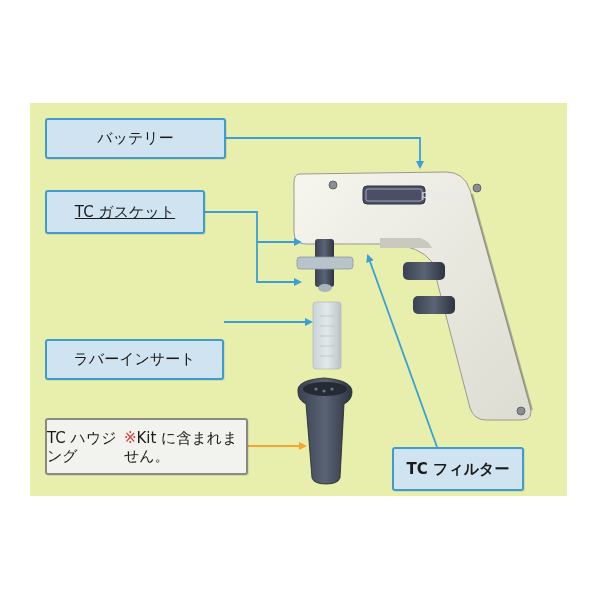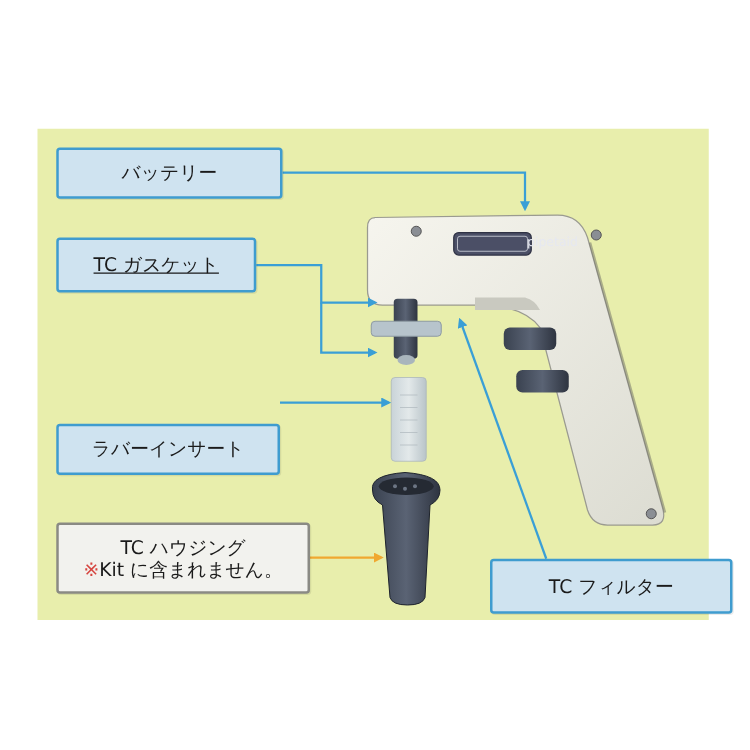--- a/index.html
+++ b/index.html
@@ -11,21 +11,21 @@
       position: absolute; left: 30px; top: 103px; width: 537px; height: 393px;
       background: #e8eeac;
     }
     .label-box {
       position: absolute; box-sizing: border-box;
       background: #cfe3f0; border: 2px solid #3f9ccf; border-radius: 3px;
       color: #1a1a1a; font-size: 15px; display: flex; align-items: center; justify-content: center;
       box-shadow: 1px 1px 0 rgba(0,0,0,0.08);
     }
     .label-box.grey {
-      background: #f2f2ee; border-color: #8a8a84; flex-direction: column; line-height: 18px;
+      background: #f2f2ee; border-color: #8a8a84; line-height: 18px; justify-content: space-between;
     }
     .note-mark { color: #d6453f; }
     .diagram-svg { position: absolute; left: 0; top: 0; }
   </style>
 </head>
 <body>
 
 <div class="panel"></div>
 
 <svg class="diagram-svg" width="600" height="600" viewBox="0 0 600 600">
@@ -116,17 +116,17 @@
 
 <div class="label-box" style="left:45px; top:302px; width:179px; height:41px;margin-top:37px;">
   <span>ラバーインサート</span>
 </div>
 
 <div class="label-box grey" style="left:45px; top:418px; width:203px; height:57px;">
   <span>TC ハウジング</span>
   <span><span class="note-mark">※</span><span>Kit に含まれません。</span></span>
 </div>
 
-<div class="label-box" style="left:392px; top:447px; width:194px; height:44px;">
+<div class="label-box" style="left:392px; top:447px; width:132px; height:44px;font-weight:bold;">
   <span>TC フィルター</span>
 </div>
 
 <div style="position:absolute; left:365px; top:187px; width:70px; height:16px; color:#e6e8f0; font-size:10px; line-height:16px; text-align:center; font-family:'DejaVu Sans', sans-serif;margin-left:42px;">pipetaid</div>
 
 </body></html>

